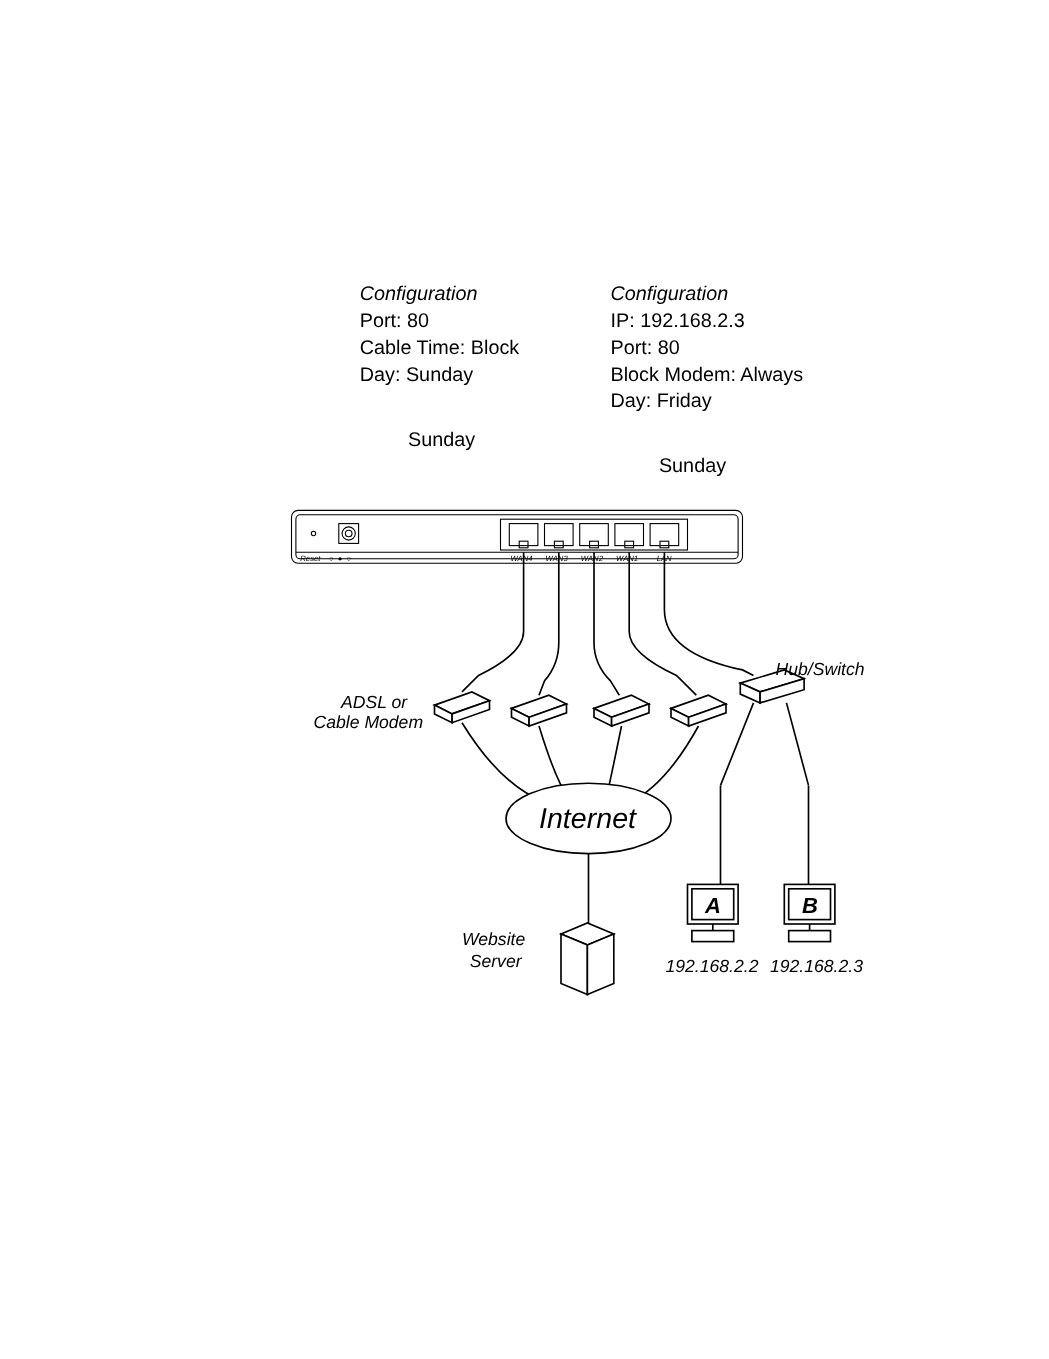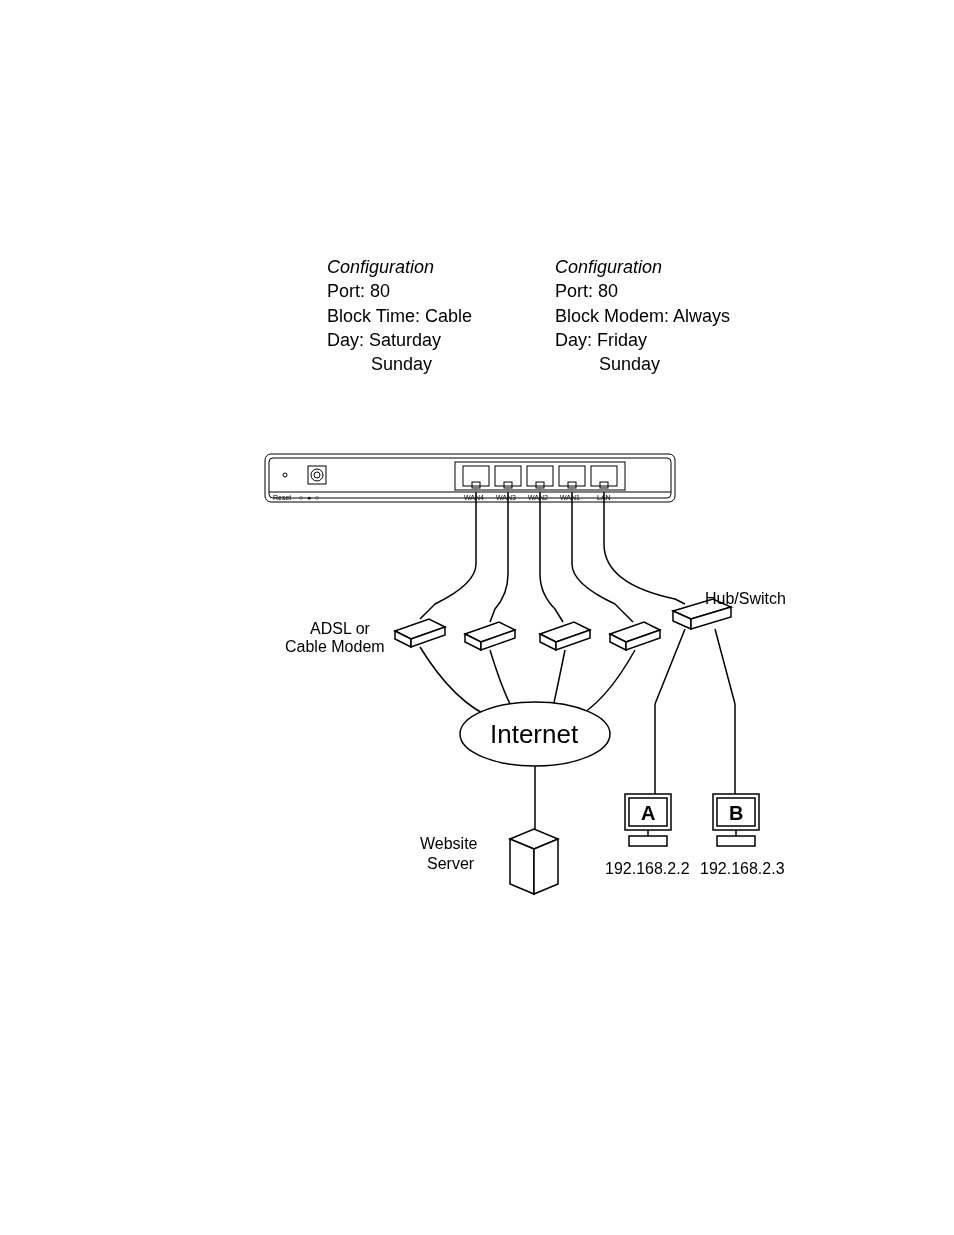--- a/index.html
+++ b/index.html
@@ -18,31 +18,32 @@
   }
   
   .config {
     position: absolute;
     top: 255px;
     width: 230px;
     font-size: 18px;
     line-height: 1.35;
   }
   .config .title { font-style: italic; }
-  .config .indent { padding-left: 44px; }
+  .config .indent { padding-left: 44px; margin-top: 35px; }
   #config-a { left: 327px; }
   #config-b { left: 555px; }
 
   
   .diagram {
     position: absolute;
     left: 255px;
-    top: 444px;
+    top: 454px;
     width: 570px;
     height: 460px;
+    font-style: italic;
   }
   svg { display: block; }
 
   .lbl {
     font-family: Arial, Helvetica, sans-serif;
     font-size: 16px;
     fill: #000;
   }
   .lbl-big {
     font-family: Arial, Helvetica, sans-serif;
@@ -64,27 +65,28 @@
   .thin   { stroke: #000; stroke-width: 1;   fill: none; }
   .fillw  { fill: #fff; }
 </style>
 </head>
 <body>
 <div class="page">
 
 <div id="config-a" class="config">
   <div class="title">Configuration</div>
   <div>Port: 80</div>
-  <div>Block Time: Cable</div>
-  <div>Day: Saturday</div>
+  <div>Cable Time: Block</div>
+  <div>Day: Sunday</div>
   <div class="indent">Sunday</div>
 </div>
 
 <div id="config-b" class="config">
   <div class="title">Configuration</div>
+  <div>IP: 192.168.2.3</div>
   <div>Port: 80</div>
   <div>Block Modem: Always</div>
   <div>Day: Friday</div>
   <div class="indent">Sunday</div>
 </div>
 
 <div class="diagram">
 <svg viewBox="0 0 570 460" width="570" height="460">
 
   <g>

